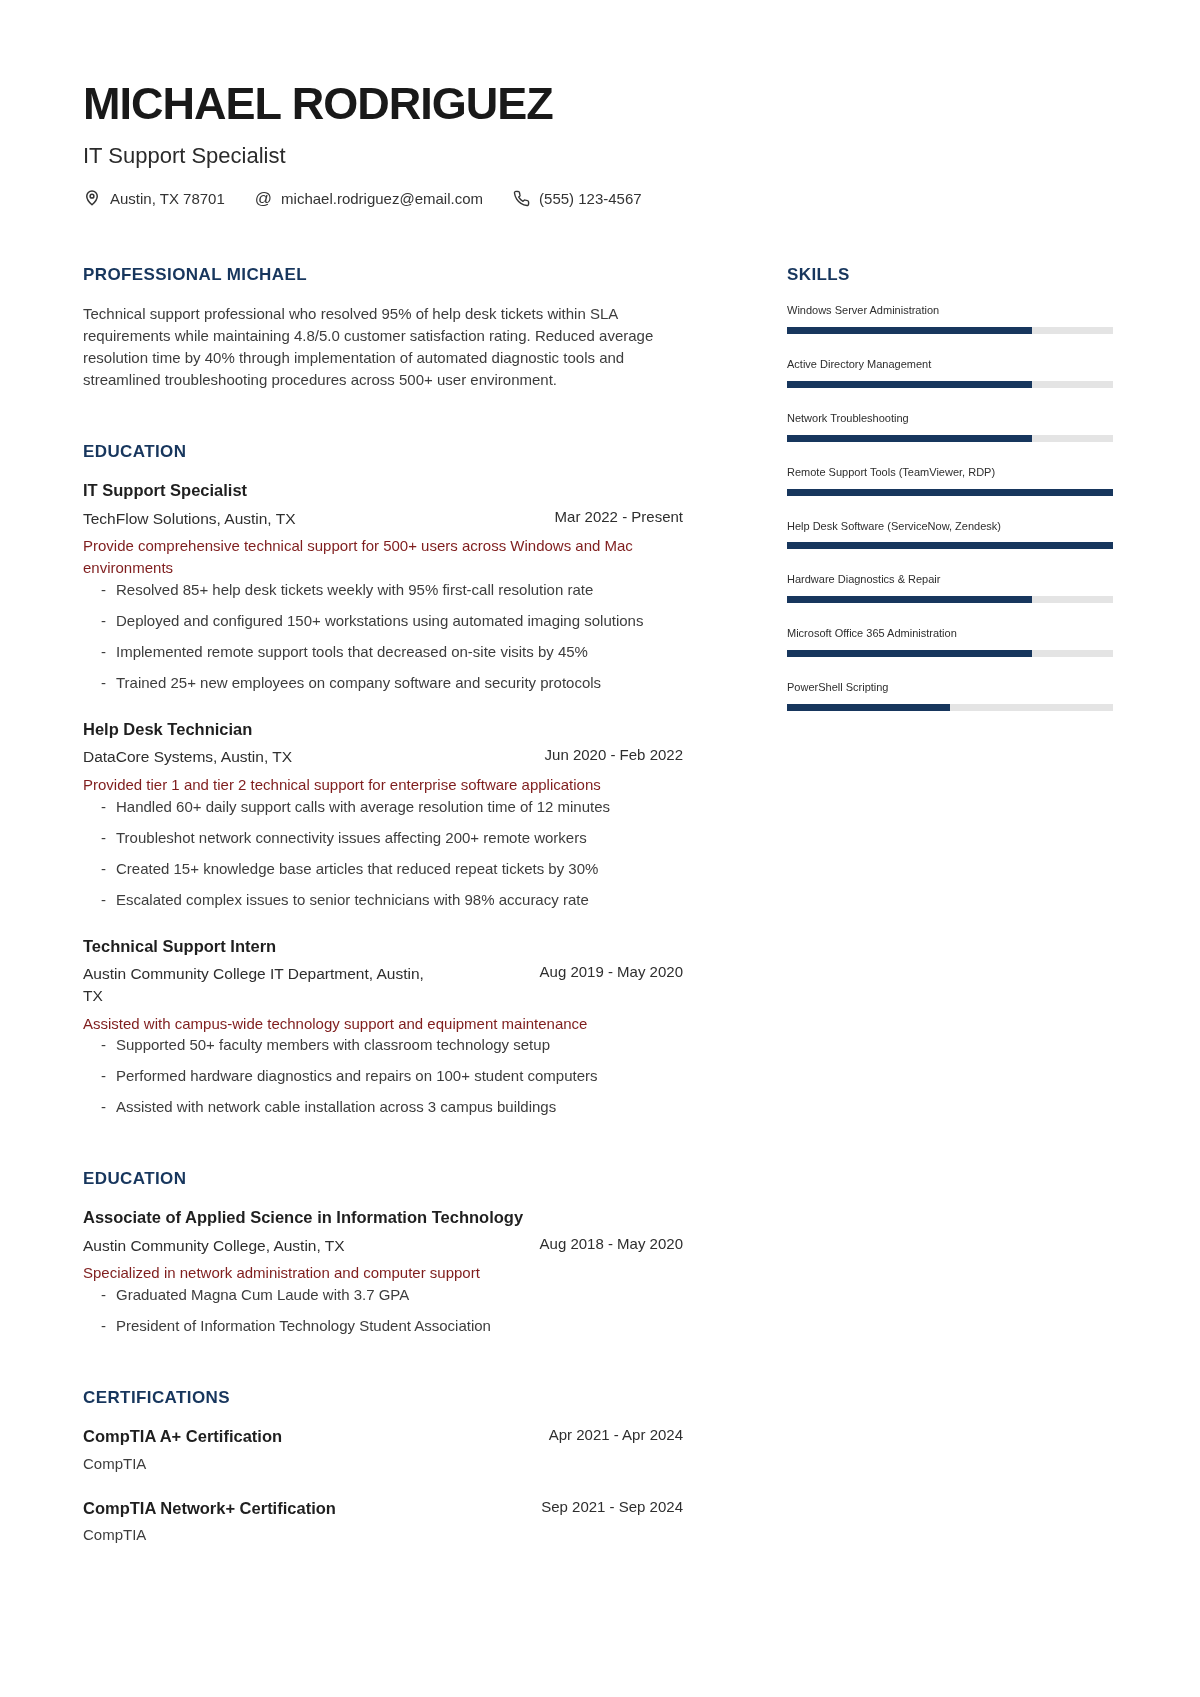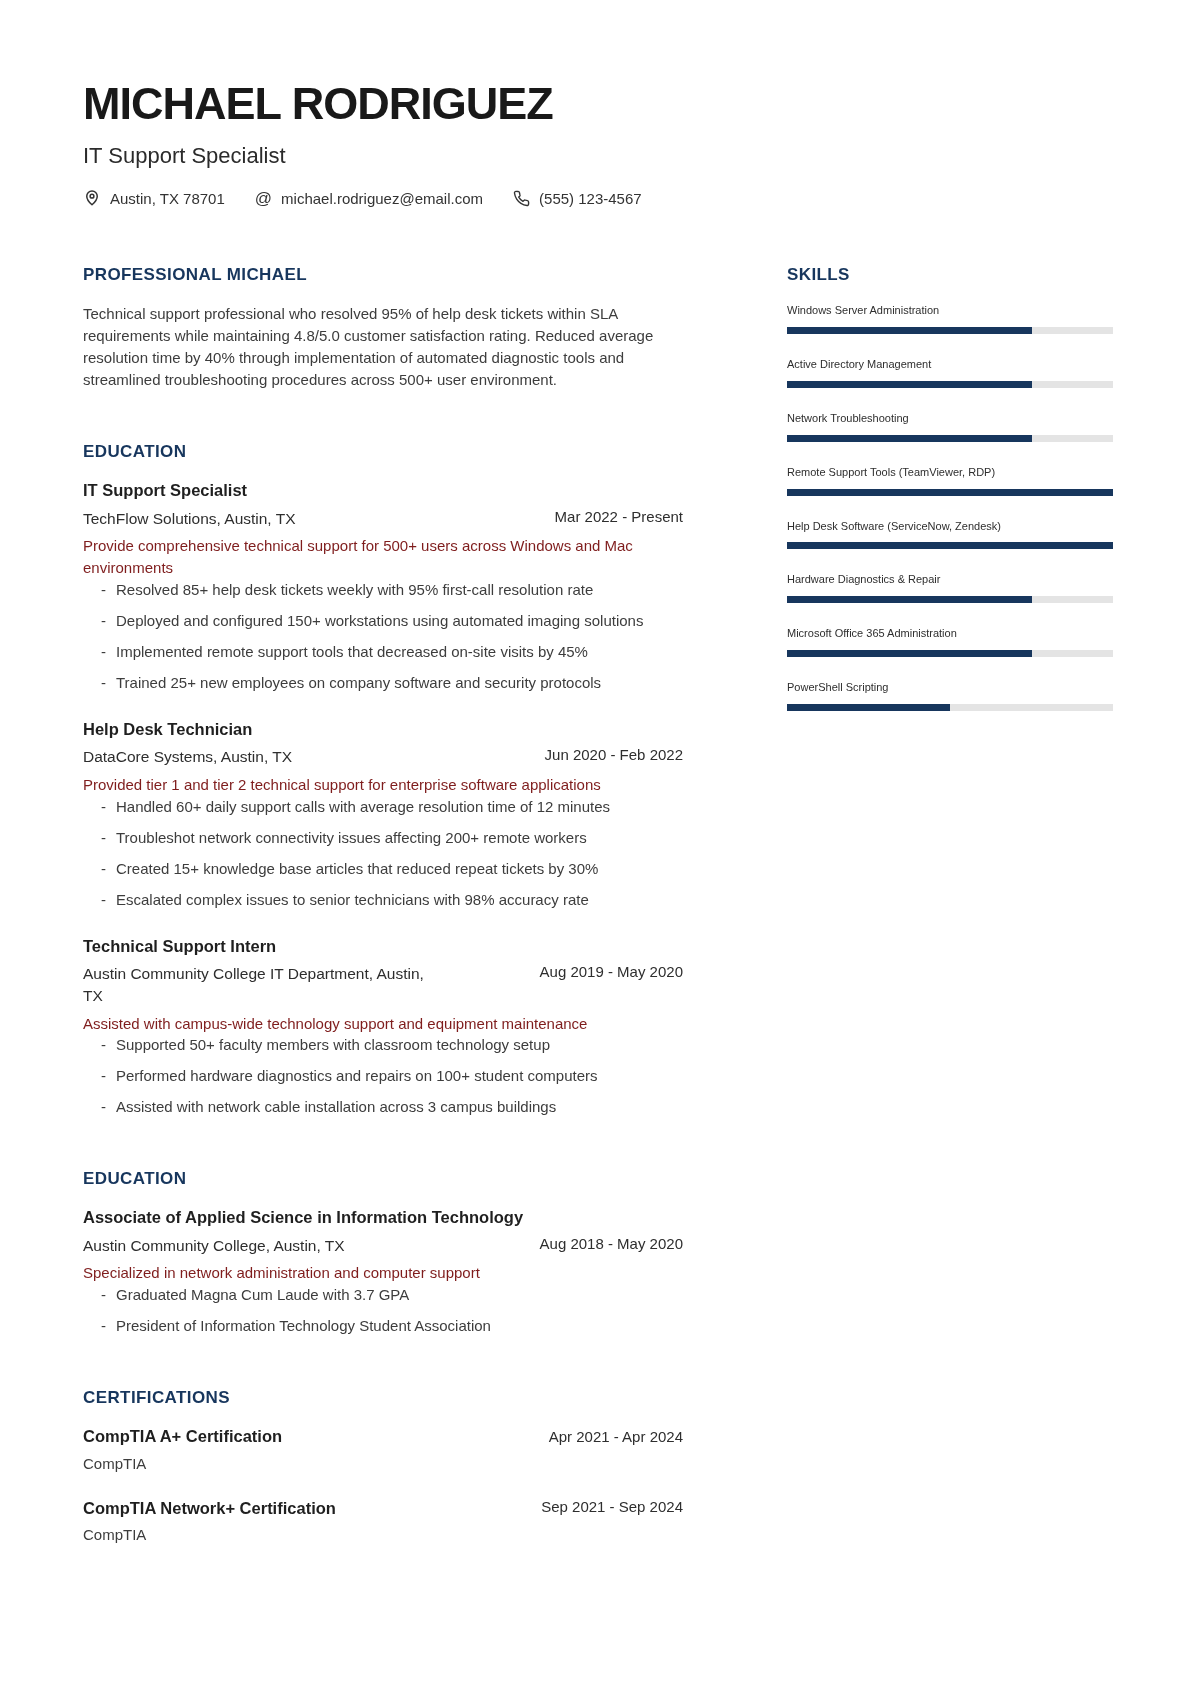--- a/index.html
+++ b/index.html
@@ -207,21 +207,21 @@
               </div>
             </div>
         </article>
       </section>
 
       <section class="section">
         <h2 class="section-heading">CERTIFICATIONS</h2>
         <div>
 
             <article class="cert">
-              <div class="meta-row" style="margin-top:4px;align-items:center;">
+              <div class="meta-row" style="margin-top:4px;">
                 <h3 class="cert-title">CompTIA A+ Certification</h3>
                 <div class="dates">Apr 2021 - Apr 2024</div>
               </div>
               <div class="cert-issuer">CompTIA</div>
             </article>
 
             <article class="cert">
               <div class="meta-row" style="margin-top:0;">
                 <h3 class="cert-title">CompTIA Network+ Certification</h3>
                 <div class="dates">Sep 2021 - Sep 2024</div>

